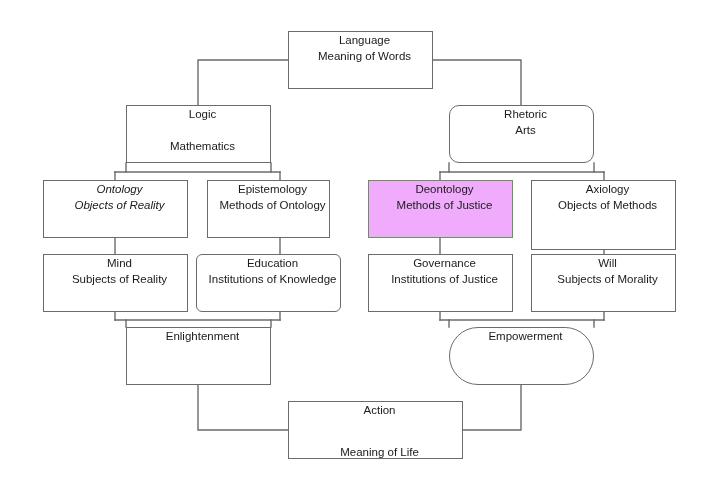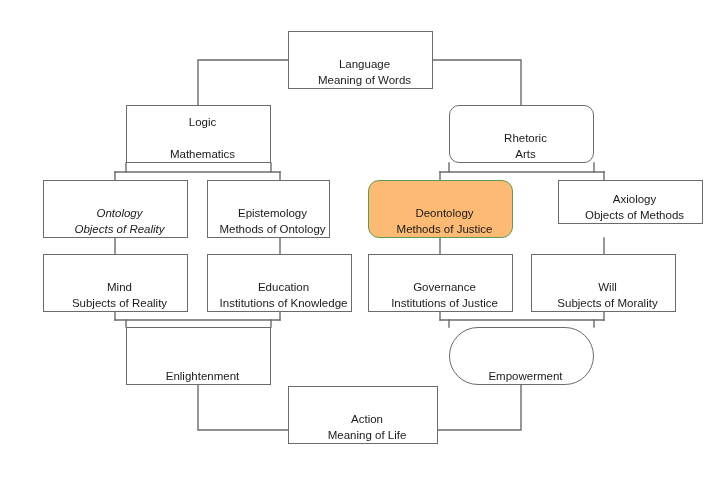--- a/index.html
+++ b/index.html
@@ -28,32 +28,31 @@
     pointer-events: none;
   }
   .node {
     position: absolute;
     box-sizing: border-box;
     border: 1.4px solid #6b6b6b;
     background: #ffffff;
     display: flex;
     flex-direction: column;
     align-items: center;
-    justify-content: flex-end;
+    justify-content: flex-start;
     text-align: center;
     color: #1a1a1a;
     font-size: 11.5px;
     line-height: 16px;
     z-index: 2;
     padding-left: 8px;
   }
   .node.highlight {
-    background: #fdba74;
+    background: #f0abfc;
     border-color: #5f9a52;
-    border-radius: 11px;
   }
   .node .l1 { white-space: nowrap; }
   .node .l2 { white-space: nowrap; }
   .node .l2:empty { display: none; }
 </style>
 </head>
 <body>
 
 <div id="canvas">
 
@@ -106,45 +105,45 @@
         <div class="l2">Objects of Reality</div>
       </div>
       <div class="node" style="left: 207px; top: 180px; width: 123px; height: 58px;">
         <div class="l1">Epistemology</div>
         <div class="l2">Methods of Ontology</div>
       </div>
       <div class="node highlight" style="left: 368px; top: 180px; width: 145px; height: 58px;">
         <div class="l1">Deontology</div>
         <div class="l2">Methods of Justice</div>
       </div>
-      <div class="node" style="left: 531px; top: 180px; width: 145px; height: 44px; margin-left: 27px;">
+      <div class="node" style="left: 531px; top: 180px; width: 145px; height: 70px;">
         <div class="l1">Axiology</div>
         <div class="l2">Objects of Methods</div>
       </div>
       <div class="node" style="left: 43px; top: 254px; width: 145px; height: 58px;">
         <div class="l1">Mind</div>
         <div class="l2">Subjects of Reality</div>
       </div>
-      <div class="node" style="left: 207px; top: 254px; width: 145px; height: 58px;">
+      <div class="node" style="left: 196px; top: 254px; width: 145px; height: 58px; border-radius: 6px;">
         <div class="l1">Education</div>
         <div class="l2">Institutions of Knowledge</div>
       </div>
       <div class="node" style="left: 368px; top: 254px; width: 145px; height: 58px;">
         <div class="l1">Governance</div>
         <div class="l2">Institutions of Justice</div>
       </div>
       <div class="node" style="left: 531px; top: 254px; width: 145px; height: 58px;">
         <div class="l1">Will</div>
         <div class="l2">Subjects of Morality</div>
       </div>
       <div class="node" style="left: 126px; top: 327px; width: 145px; height: 58px;">
         <div class="l1">Enlightenment</div>
       </div>
       <div class="node" style="left: 449px; top: 327px; width: 145px; height: 58px; border-radius: 29px;">
         <div class="l1">Empowerment</div>
       </div>
-      <div class="node" style="left: 288px; top: 386px; width: 150px; height: 58px;">
+      <div class="node" style="left: 288px; top: 401px; width: 175px; height: 58px; gap: 26px;">
         <div class="l1">Action</div>
         <div class="l2">Meaning of Life</div>
       </div>
     </div>
 
 </div>
 
 </body></html>

